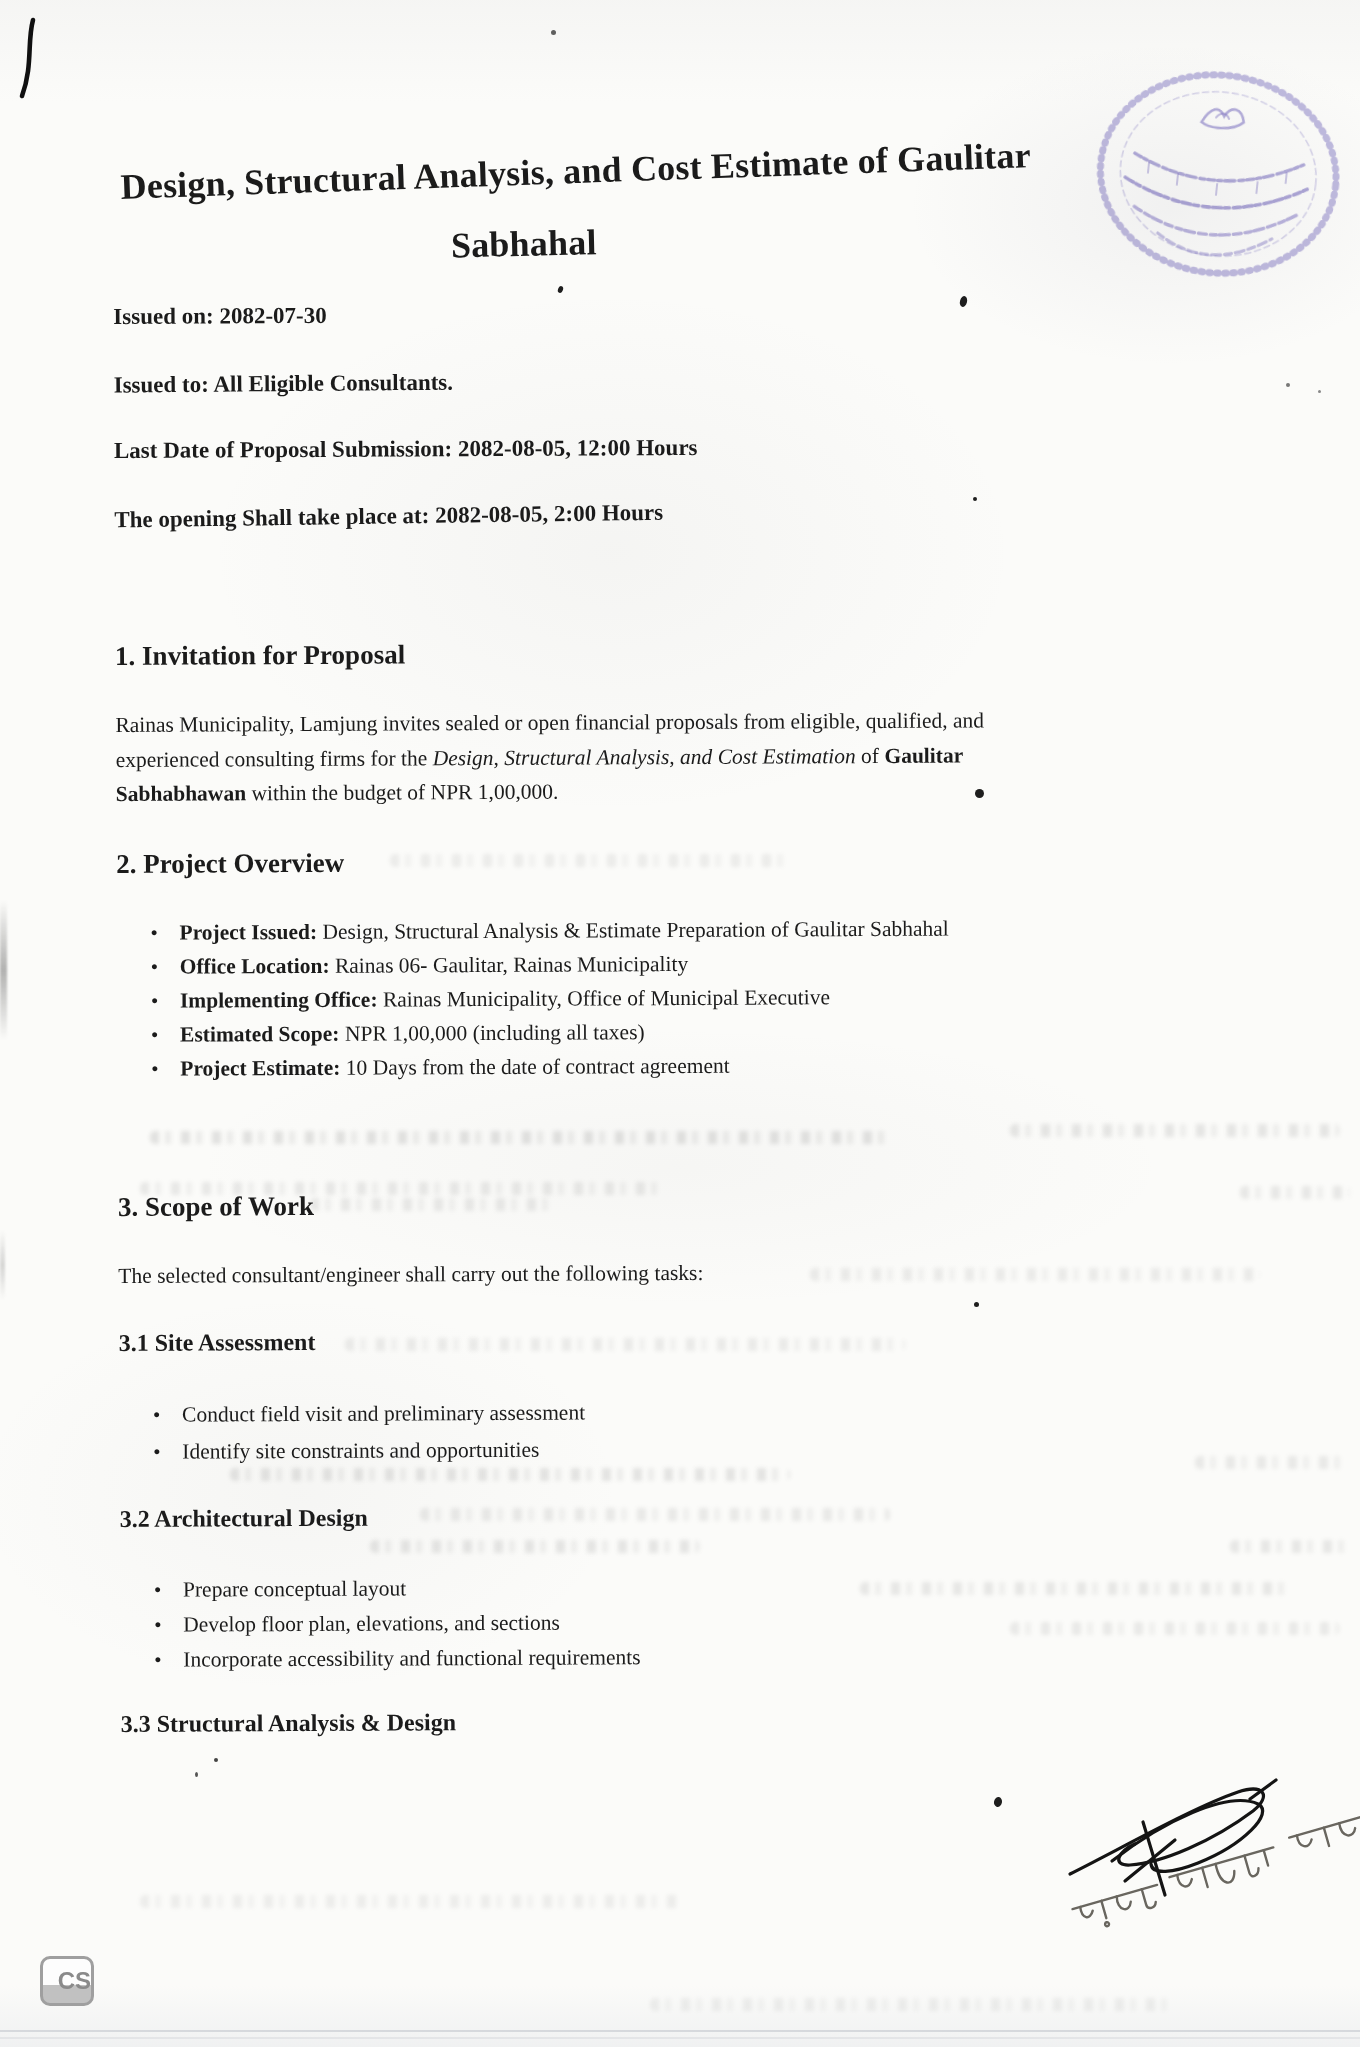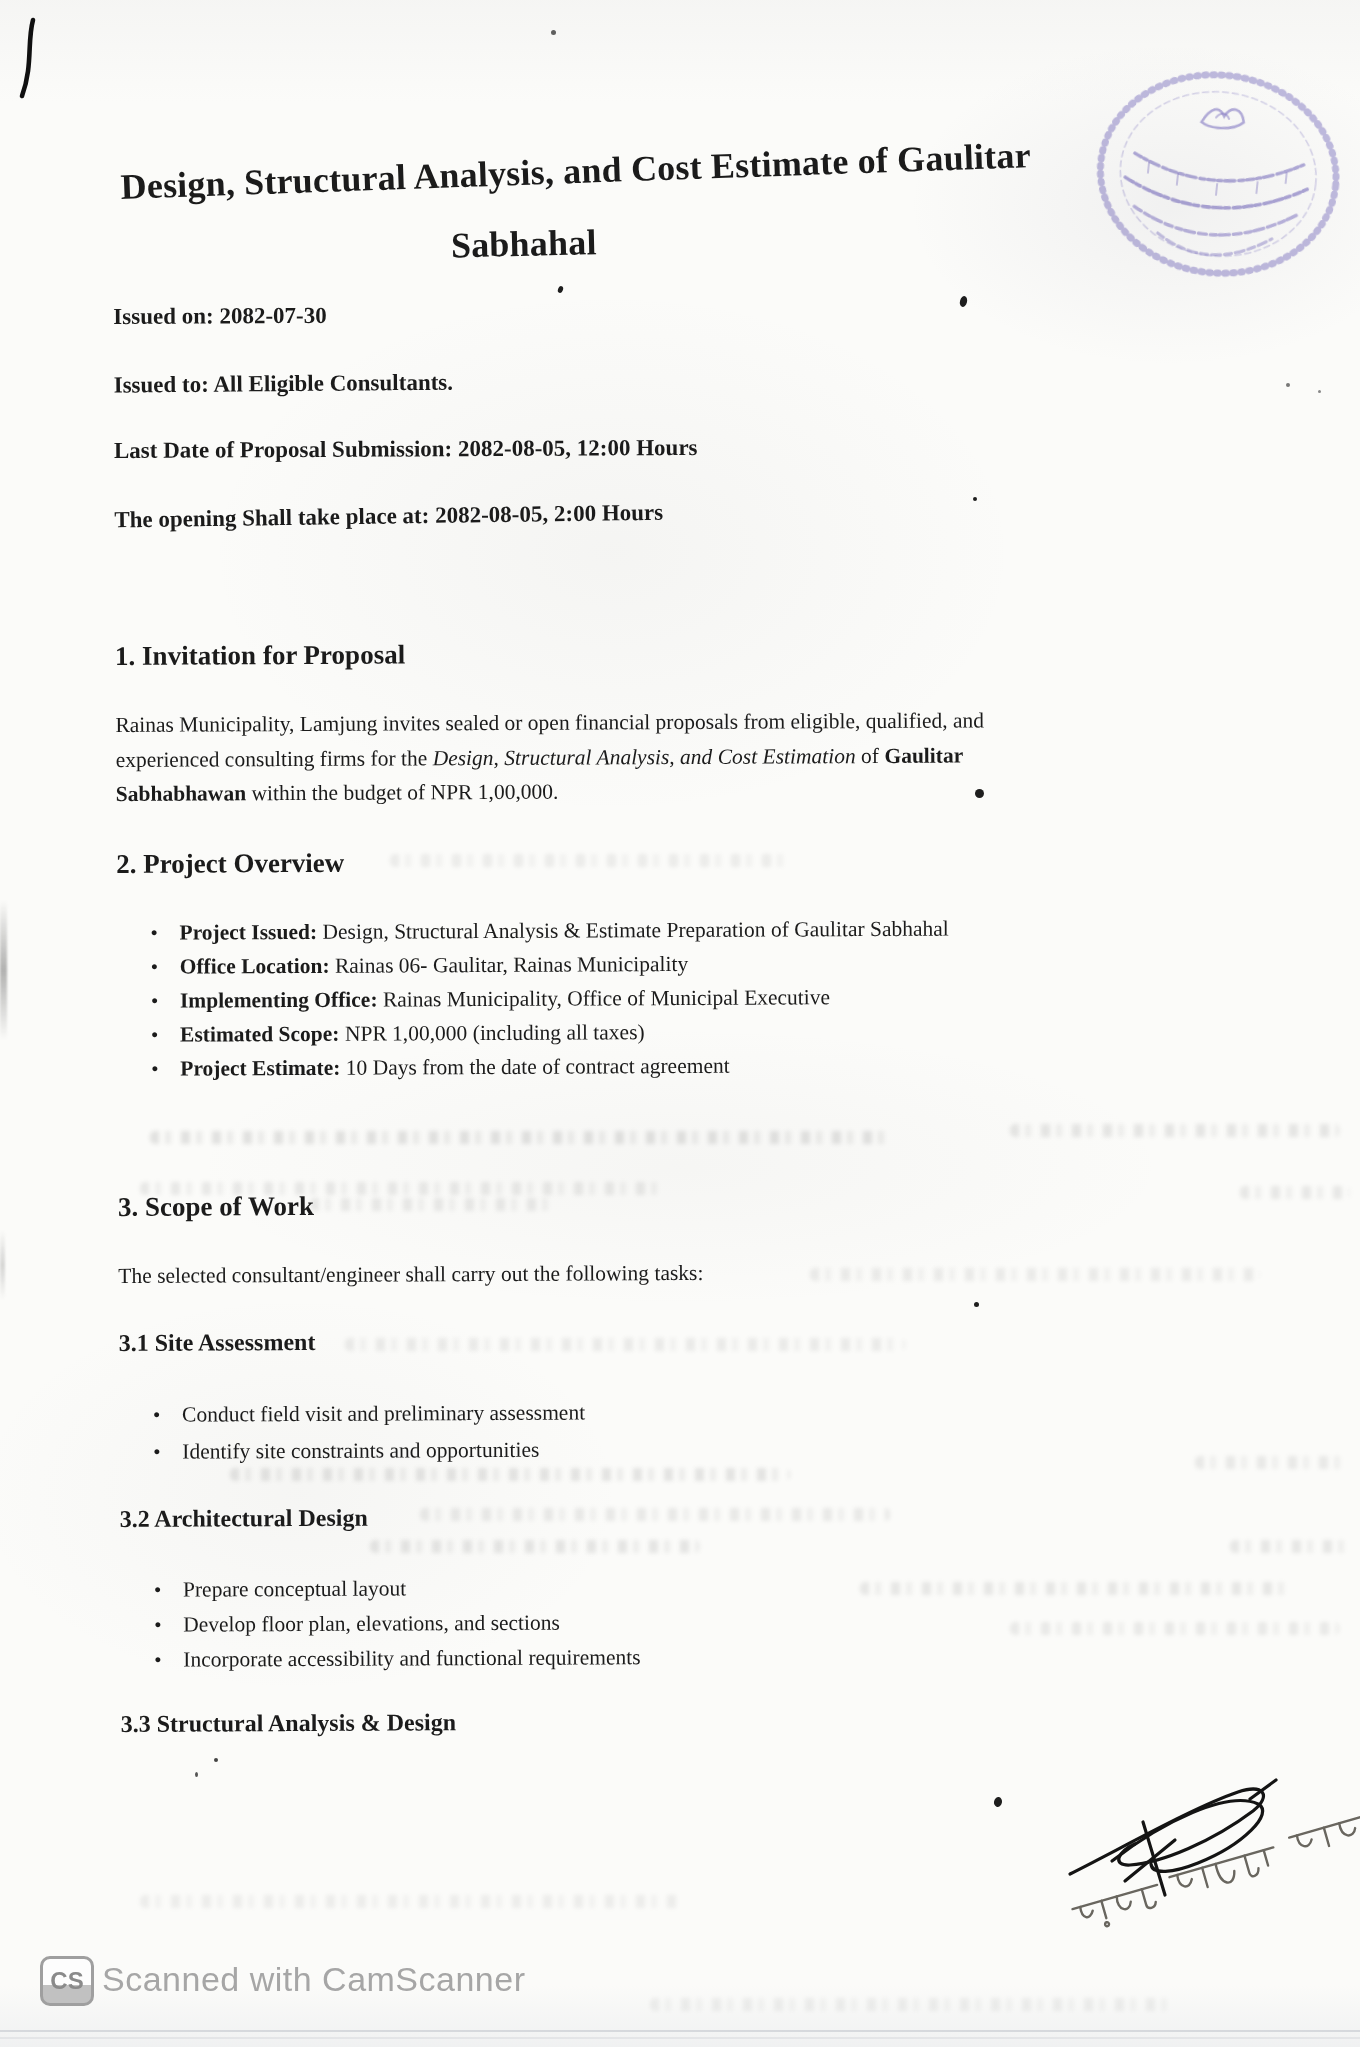--- a/index.html
+++ b/index.html
@@ -26,21 +26,21 @@
   .lh34 li{line-height:34px;} .lh37 li{line-height:37px;} .lh35 li{line-height:35px;}
   .smudge{position:absolute;height:13px;border-radius:5px;filter:blur(2.2px);z-index:1;
     background:repeating-linear-gradient(90deg, rgba(105,105,105,.38) 0 9px, rgba(105,105,105,0) 9px 15px,
       rgba(125,125,125,.28) 15px 21px, rgba(125,125,125,0) 21px 31px);}
   .speck{position:absolute;background:#1e1e1e;border-radius:50%;z-index:3;}
   .stamp-svg{position:absolute;z-index:4;filter:blur(.6px);opacity:.92;mix-blend-mode:multiply;}
   .sig-svg{position:absolute;z-index:3;}
   .edge{position:absolute;filter:blur(1px);z-index:1;}
   .footer-badge{position:absolute;width:48px;height:44px;border:3px solid #9f9f9f;border-radius:10px;
     background:linear-gradient(180deg,#fdfdfd 0 60%,#c1c1c1 60%);z-index:5;
-    display:flex;align-items:center;justify-content:center;
+    display:flex;align-items:center;justify-content:flex-end;
     font-family:"Liberation Sans",sans-serif;font-weight:700;font-size:24px;color:#8a8a8a;}
   .footer-text{position:absolute;font-family:"Liberation Sans",sans-serif;font-size:34px;color:#a6a6a6;
     letter-spacing:.5px;white-space:nowrap;z-index:5;}
   .scanline{position:absolute;left:0;width:100%;height:2px;background:rgba(150,156,168,.30);z-index:1;}
 </style>
 </head>
 <body>
 
 <div class="page">
 
@@ -166,15 +166,14 @@
   <div class="speck" style="left:195px;top:1772px;width:3px;height:5px;background:#555;"></div>
 
   <div class="edge" style="left:0;top:900px;width:7px;height:140px;background:linear-gradient(rgba(110,110,110,0),rgba(105,105,105,.5),rgba(110,110,110,0));"></div>
   <div class="edge" style="left:0;top:1230px;width:5px;height:70px;background:linear-gradient(rgba(120,120,120,0),rgba(120,120,120,.28),rgba(120,120,120,0));"></div>
   <div class="scanline" style="bottom:15px;"></div>
   <div class="scanline" style="bottom:8px;opacity:.5;"></div>
 
   <div class="footer-badge" style="left:40px;top:1956px;">
     <span>CS</span>
   </div>
-  <div class="footer-text" style="left:102px;top:1960px;">Scanned with CamScanner</div>
 
 </div>
 
 </body></html>

